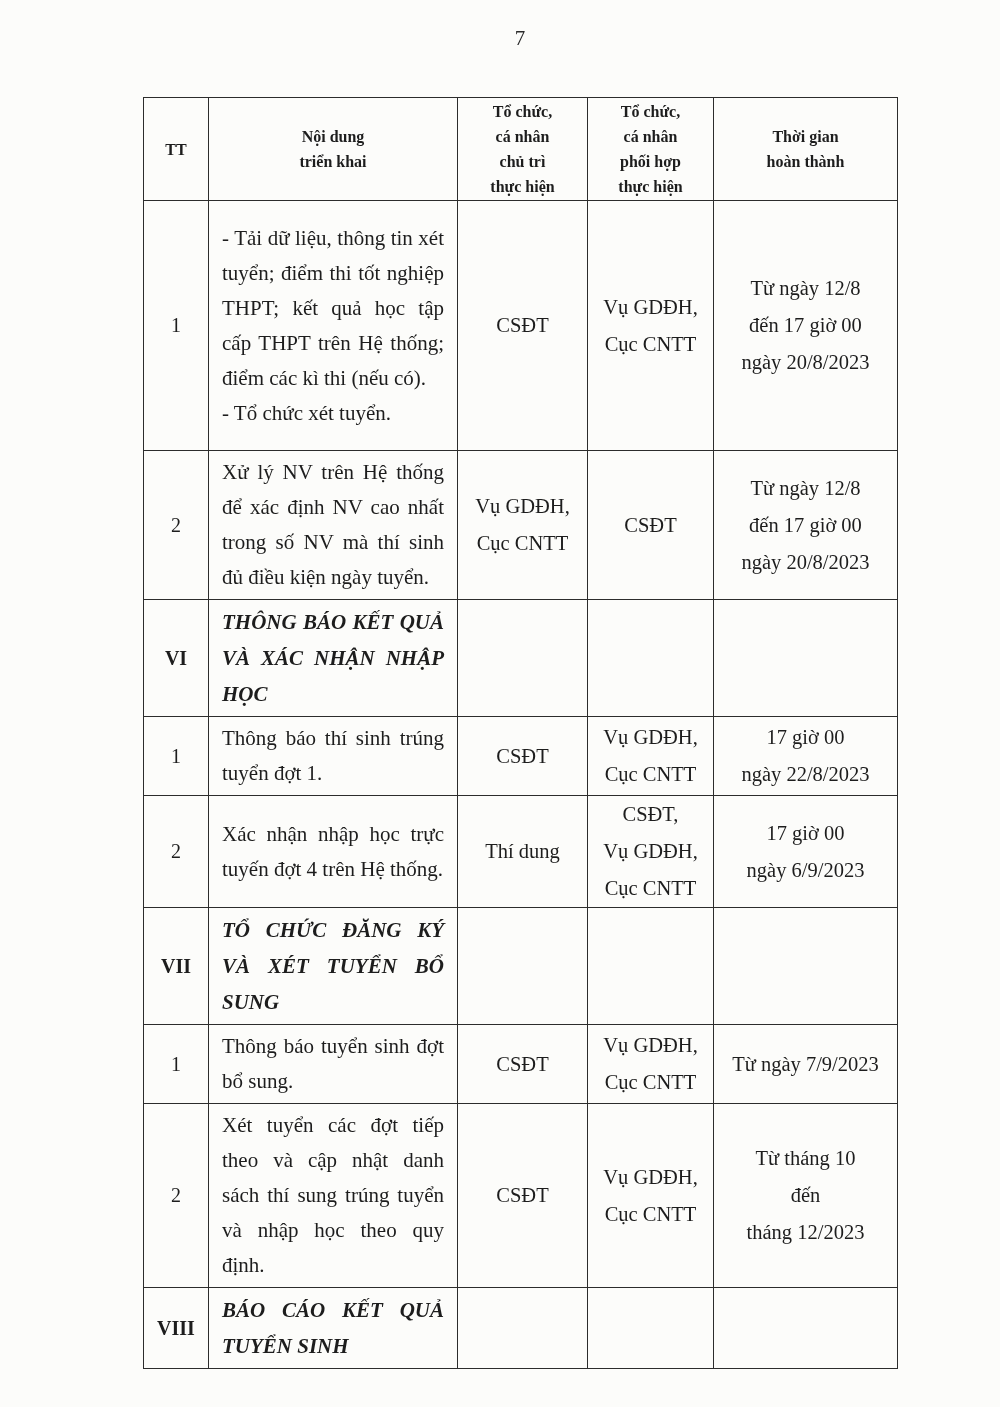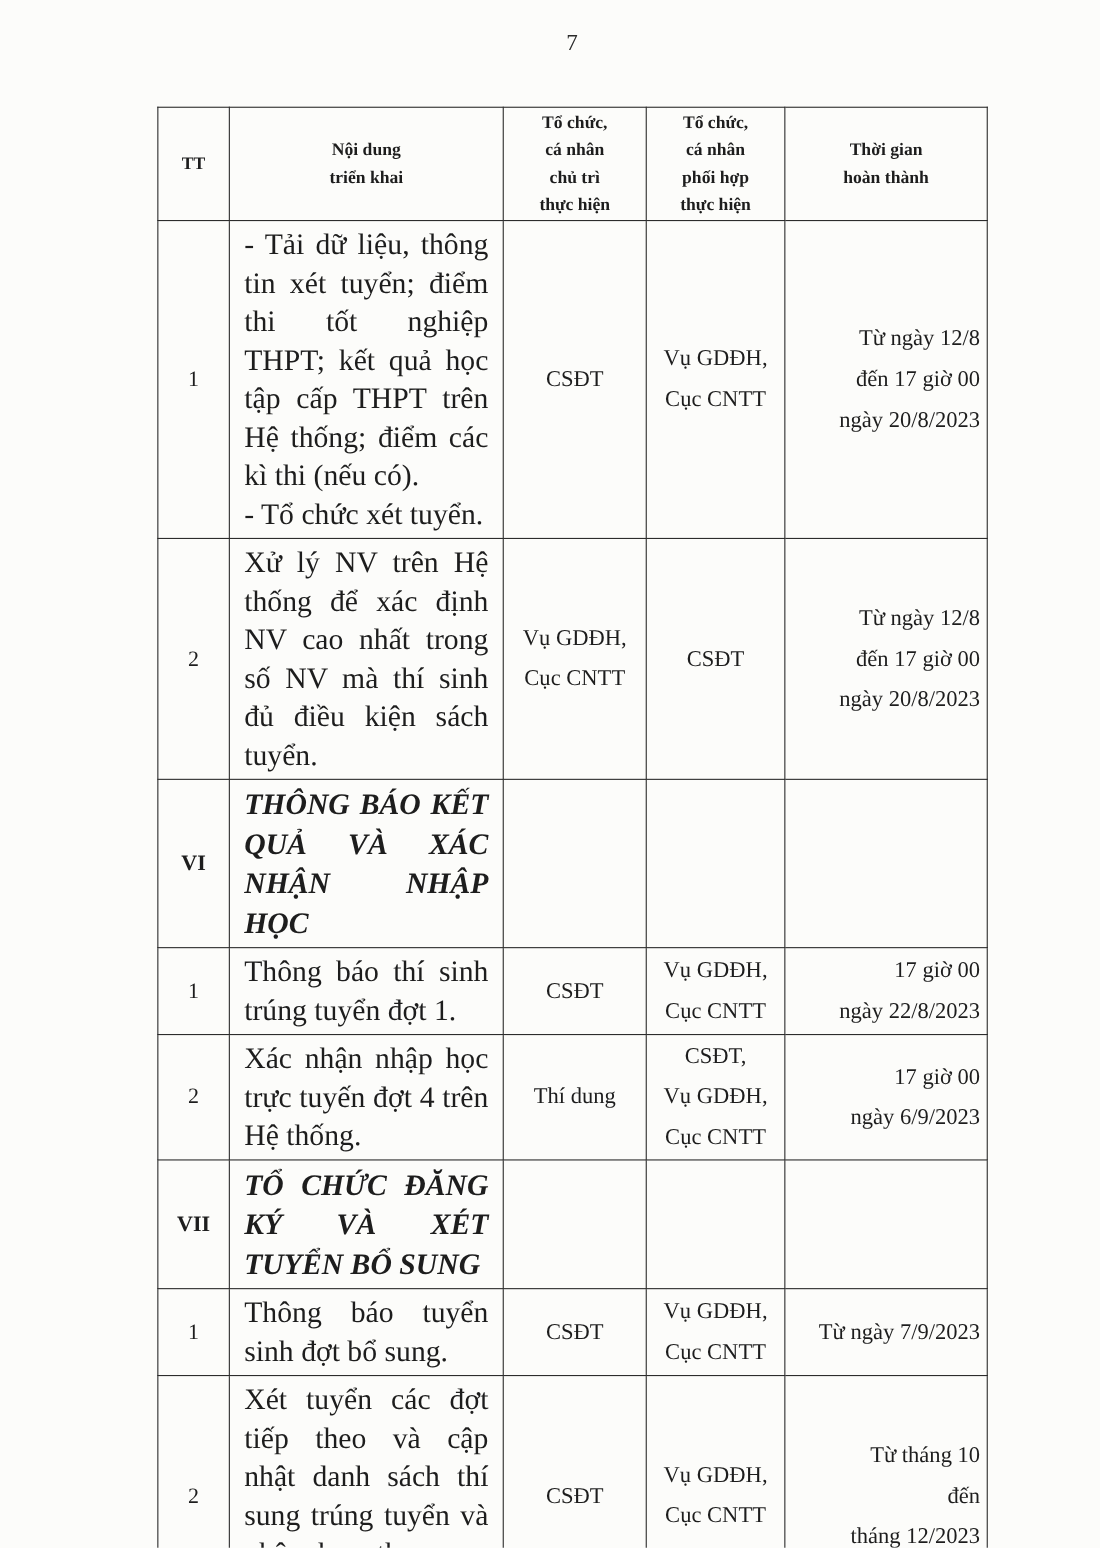--- a/index.html
+++ b/index.html
@@ -26,29 +26,29 @@
   }
   .doc-table th{
     font-weight:bold;text-align:center;
     font-size:16px;line-height:25px;
     white-space:pre-line;padding:1px 2px;
   }
   td.tt{
     text-align:center;font-size:20px;padding:0 2px;
   }
   td.content{
-    text-align:justify;font-size:27px;line-height:35px;
+    text-align:justify;font-size:21px;line-height:35px;
     padding:4px 13px;white-space:pre-line;
   }
   td.org{
     text-align:center;font-size:20.5px;line-height:37px;
     white-space:pre-line;padding:0 4px;
   }
   td.time{
-    text-align:right;font-size:20.5px;line-height:37px;
+    text-align:center;font-size:20.5px;line-height:37px;
     white-space:pre-line;padding:0 6px;
   }
   tr.section td.tt,tr.section td.content{
     font-weight:bold;
   }
   tr.section td.content{line-height:36px;font-style:italic;}
 </style>
 </head>
 <body>
 
@@ -86,21 +86,21 @@
       <td class="org">CSĐT</td>
       <td class="org">Vụ GDĐH,
 Cục CNTT</td>
       <td class="time">Từ  ngày 12/8
 đến 17 giờ 00
 ngày 20/8/2023</td>
     </tr>
 
     <tr style="height:140px">
       <td class="tt">2</td>
-      <td class="content">Xử lý NV trên Hệ thống để xác định NV cao nhất trong số NV mà thí sinh đủ điều kiện sách tuyển.</td>
+      <td class="content">Xử lý NV trên Hệ thống để xác định NV cao nhất trong số NV mà thí sinh đủ điều kiện ngày tuyển.</td>
       <td class="org">Vụ GDĐH,
 Cục CNTT</td>
       <td class="org">CSĐT</td>
       <td class="time">Từ  ngày 12/8
 đến 17 giờ 00
 ngày 20/8/2023</td>
     </tr>
 
     <tr style="height:107px" class="section">
       <td class="tt">VI</td>
@@ -152,14 +152,21 @@
       <td class="tt">2</td>
       <td class="content">Xét tuyển các đợt tiếp theo và cập nhật danh sách thí sung trúng tuyển và nhập học theo quy định.</td>
       <td class="org">CSĐT</td>
       <td class="org">Vụ GDĐH,
 Cục CNTT</td>
       <td class="time">Từ tháng 10
 đến
 tháng 12/2023</td>
     </tr>
 
+    <tr style="height:69px" class="section">
+      <td class="tt">VIII</td>
+      <td class="content">BÁO CÁO KẾT QUẢ TUYỂN SINH</td>
+      <td class="org"></td>
+      <td class="org"></td>
+      <td class="time"></td>
+    </tr>
   </tbody>
 </table>
 
 </body></html>

